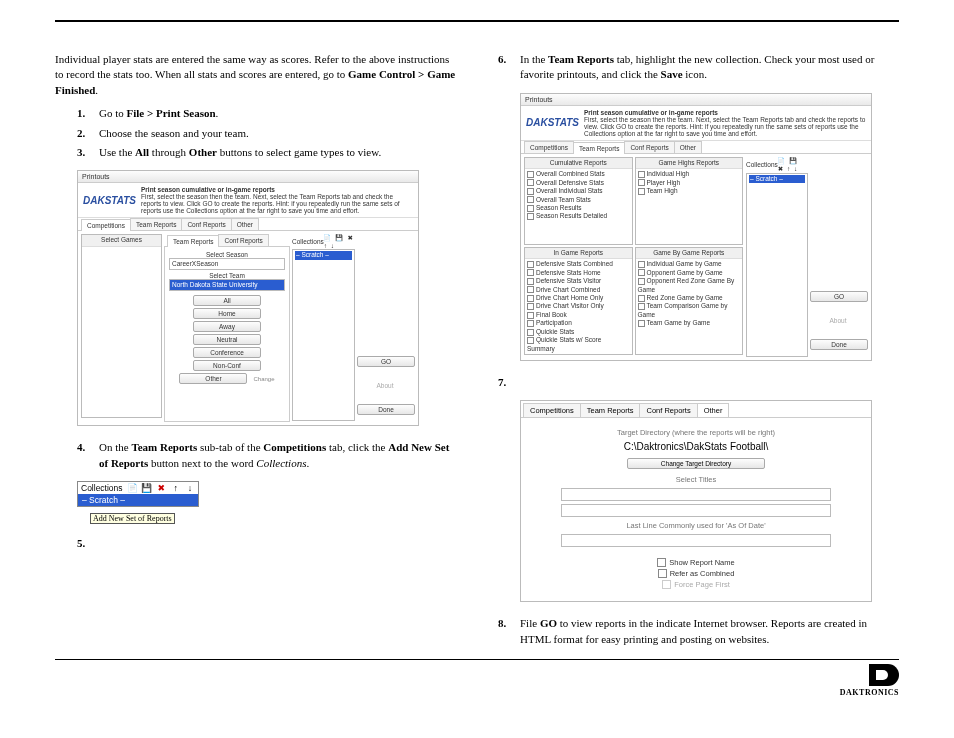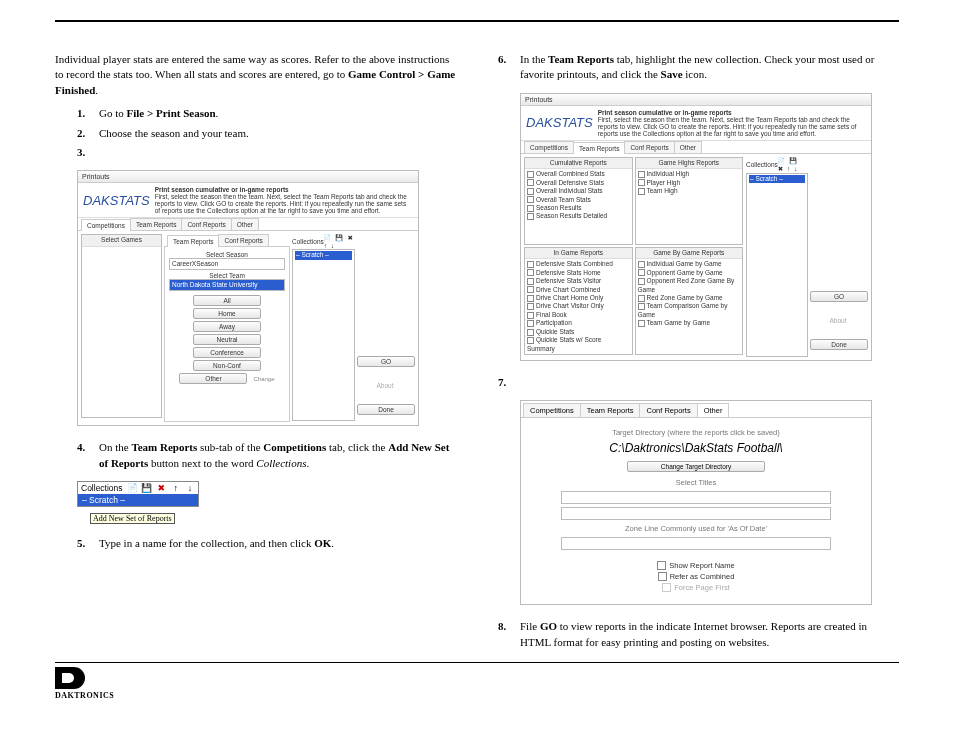--- a/index.html
+++ b/index.html
@@ -39,21 +39,21 @@
     color:#333;
     margin: 10px 0 14px 22px;
   }
   .win-title {
     background: linear-gradient(#fdfdfd,#e9e9e9);
     padding:2px 4px;
     font-size:7px;
     border-bottom:1px solid #ccc;
   }
   .logo-row { display:flex; align-items:center; padding:3px 5px; font-size:6.5px; border-bottom:1px solid #ddd;}
-  .dak-logo { font-style:italic; font-weight:normal; color:#2a4fa0; font-size:13px; margin-right:5px;}
+  .dak-logo { font-style:italic; font-weight:bold; color:#2a4fa0; font-size:10px; margin-right:5px;}
   .tabrow { display:flex; padding:0 3px; border-bottom:1px solid #ccc; font-size:6.5px;}
   .tab { padding:2px 5px; border:1px solid #ccc; border-bottom:none; background:#f5f5f5; margin-right:-1px;}
   .tab.active { background:#fff; position:relative; top:1px;}
   .panel { display:flex; padding:3px;}
   .listbox { background:#fff; border:1px solid #bbb; padding:1px 2px; font-size:6.5px; line-height:1.3;}
   .listbox .head { background:#f0f0f0; font-size:6.5px; padding:1px; text-align:center; border-bottom:1px solid #ddd; margin:-1px -2px 1px -2px;}
   .btn { display:inline-block; background:linear-gradient(#fdfdfd,#e7e7e7); border:1px solid #aaa; border-radius:2px; padding:1px 8px; font-size:6.5px; text-align:center; margin:1px auto;}
   .right-btns { width:56px; display:flex; flex-direction:column; align-items:center; justify-content:flex-end; gap:14px; padding:4px 2px 6px 2px;}
   .collections-strip { display:inline-block; border:1px solid #888; font-family:Tahoma,sans-serif; font-size:8.5px; margin:6px 0 4px 22px;}
   .cs-top { display:flex; align-items:center; padding:1px 2px;}
@@ -64,21 +64,21 @@
   .other-figure { border:1px solid #bbb; font-family:Tahoma,sans-serif; font-size:8px; margin:10px 0 14px 22px; padding:0;}
   .of-tabs { display:flex; padding:2px 2px 0 2px;}
   .of-tab { padding:2px 6px; border:1px solid #ccc; border-bottom:none; background:#f5f5f5; margin-right:-1px; font-size:7.5px;}
   .of-tab.active { background:#fff;}
   .of-body { padding:6px 20px 10px 20px; border-top:1px solid #ccc; text-align:center;}
   .of-body .gray-label { color:#777; font-size:7.5px; margin:4px 0;}
   .of-body .field { border:1px solid #bbb; height:11px; margin:3px 20px; background:#fff;}
   .of-body .cb-row { display:flex; align-items:center; justify-content:center; gap:3px; font-size:7.5px; color:#333; margin:2px 0;}
   .of-body .cb-row.disabled { color:#aaa;}
   .bottom-rule { border-top:1px solid #000; margin: 8px 0 4px 0;}
-  .footer-logo { text-align:left; padding-right:0;}
+  .footer-logo { text-align:right; padding-right:0;}
   .footer-logo .d-logo { display:inline-flex; align-items:center; gap:4px; font-family:Arial,sans-serif;}
   .d-shape { width:30px; height:22px; background:#000; border-radius:0 12px 12px 0; position:relative;}
   .d-shape::after { content:""; position:absolute; left:7px; top:6px; width:12px; height:10px; background:#fff; border-radius:0 6px 6px 0;}
   .d-text { font-size:8px; font-weight:bold; letter-spacing:0.5px;}
   .chk { display:inline-block; width:7px; height:7px; border:1px solid #888; background:#fff;}
 </style>
 </head>
 <body>
 
 <div class="page">
@@ -92,20 +92,21 @@
       <div class="ol-item">
           <span class="ol-num">1.</span>
           <span><span>Go to </span><b>File &gt; Print Season</b><span>.</span></span>
         </div>
       <div class="ol-item">
           <span class="ol-num">2.</span>
           <span>Choose the season and your team.</span>
         </div>
       <div class="ol-item">
           <span class="ol-num">3.</span>
+          <span><span>Use the </span><b>All</b><span> through </span><b>Other</b><span> buttons to select game types to view.</span></span>
         </div>
 
       
       <div class="figure" style="width:340px;">
         <div class="win-title">Printouts</div>
         <div class="logo-row">
             <span class="dak-logo">DAKSTATS</span>
             <div><b>Print season cumulative or in-game reports</b><br><span>First, select the season then the team. Next, select the Team Reports tab and check the reports to view. Click GO to create the reports. Hint: if you repeatedly run the same sets of reports use the Collections option at the far right to save you time and effort.</span></div>
           </div>
         <div class="tabrow">
@@ -175,21 +176,20 @@
             <span>↑</span>
             <span>↓</span>
           </span>
         </div>
         <div class="cs-sel">– Scratch –</div>
       </div>
       <div><span class="tooltip">Add New Set of Reports</span></div>
 
       <div class="ol-item" style="margin-top:12px;">
           <span class="ol-num">5.</span>
-          <span><span>Type in a name for the collection, and then click </span><b>OK</b><span>.</span></span>
         </div>
     </div>
 
     <div class="col">
       <div class="ol-item" style="margin-left:0;">
           <span class="ol-num">6.</span>
           <span><span>In the </span><b>Team Reports</b><span> tab, highlight the new collection. Check your most used or favorite printouts, and click the </span><b>Save</b><span> icon.</span></span>
         </div>
 
       <div class="figure" style="width:350px;">
@@ -279,27 +279,27 @@
         </div>
 
       <div class="other-figure" style="width:350px;">
         <div class="of-tabs">
           <div class="of-tab">Competitions</div>
           <div class="of-tab">Team Reports</div>
           <div class="of-tab">Conf Reports</div>
           <div class="of-tab active">Other</div>
         </div>
         <div class="of-body">
-          <div class="gray-label">Target Directory (where the reports click be saved)</div>
-          <div style="font-size:12px;font-style:italic;">C:\Daktronics\DakStats Football\</div>
+          <div class="gray-label">Target Directory (where the reports will be right)</div>
+          <div style="font-size:10px;">C:\Daktronics\DakStats Football\</div>
           <div class="btn" style="display:block;width:120px;margin:6px auto;">Change Target Directory</div>
           <div class="gray-label">Select Titles</div>
           <div class="field"></div>
           <div class="field"></div>
-          <div class="gray-label">Zone Line Commonly used for 'As Of Date'</div>
+          <div class="gray-label">Last Line Commonly used for 'As Of Date'</div>
           <div class="field"></div>
           <div style="height:6px;"></div>
           <div class="cb-row">
               <span class="chk"></span>
               <span>Show Report Name</span>
             </div>
           <div class="cb-row">
               <span class="chk"></span>
               <span>Refer as Combined</span>
             </div>

